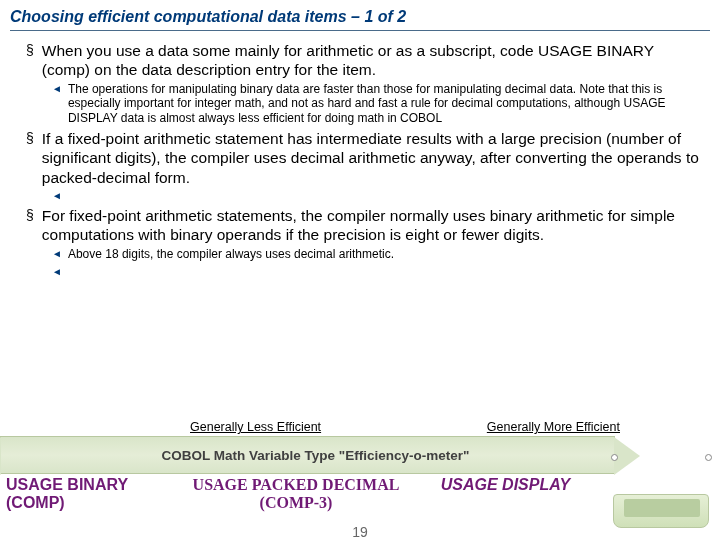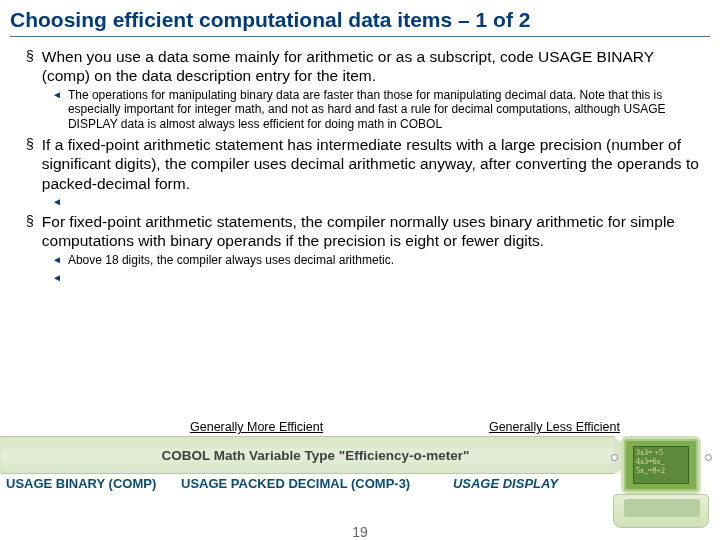--- a/index.html
+++ b/index.html
@@ -6,24 +6,25 @@
   body {
     font-family: Arial, Helvetica, sans-serif;
     width: 720px;
     height: 540px;
     background: #fff;
     color: #000;
     position: relative;
     overflow: hidden;
   }
   .title {
-    font-size: 21px;
+    font-size: 16px;
     font-weight: bold;
     color: #003a78;
     padding: 8px 10px 2px 10px;
+    font-style: italic;
   }
   .title-rule {
     margin: 2px 10px 10px 10px;
     border: none;
     border-top: 1.5px solid #4a6b8a;
   }
   .content {
     padding: 0 14px;
   }
   .main-item {
@@ -95,26 +96,26 @@
   }
   .meter-title {
     font-size: 13.5px;
     font-weight: bold;
     color: #404040;
     text-align: center;
   }
   .meter-cats {
     display: flex;
     padding: 2px 120px 0 6px;
-    font-size: 13px;
+    font-size: 16px;
     font-weight: bold;
-    color: #0c4a6e;
+    color: #701a75;
   }
   .cat1 { width: 175px; }
-  .cat2 { width: 230px; text-align: left;}
+  .cat2 { width: 230px; text-align: center; font-family: Liberation Serif, serif;}
   .cat3 { flex: 1; text-align: center; font-style: italic;}
   .pagenum {
     position: absolute;
     bottom: 0;
     left: 0;
     right: 0;
     text-align: center;
     font-size: 14px;
     color: #666;
   }
@@ -201,40 +202,35 @@
     <span>Above 18 digits, the compiler always uses decimal arithmetic.</span>
   </div>
   <div class="sub-item">
     <span class="arrow">◄</span>
   </div>
 
 </div>
 
 <div class="meter-area">
   <div class="meter-labels">
+    <span>Generally Less Efficient</span>
     <span>Generally More Efficient</span>
-    <span>Generally Less Efficient</span>
   </div>
   <div class="meter-bar">
     <div class="meter-arrow-left"></div>
     <div class="meter-arrow-right"></div>
     <span class="meter-title">COBOL Math Variable Type "Efficiency-o-meter"</span>
   </div>
   <div class="meter-cats">
     <div class="cat1">USAGE BINARY (COMP)</div>
     <div class="cat2">USAGE PACKED DECIMAL (COMP-3)</div>
     <div class="cat3">USAGE DISPLAY</div>
   </div>
   <div class="pagenum">19</div>
 </div>
 
 <div class="laptop">
-  <div class="laptop-screen">
-    <div class="laptop-screen-inner" style="white-space:pre;">3x3= +5
-4x3=6x_
-5x_=8+2</div>
-  </div>
   <div class="laptop-eye eye-l"></div>
   <div class="laptop-eye eye-r"></div>
   <div class="laptop-base">
     <div class="laptop-key"></div>
   </div>
 </div>
 
 </body></html>

